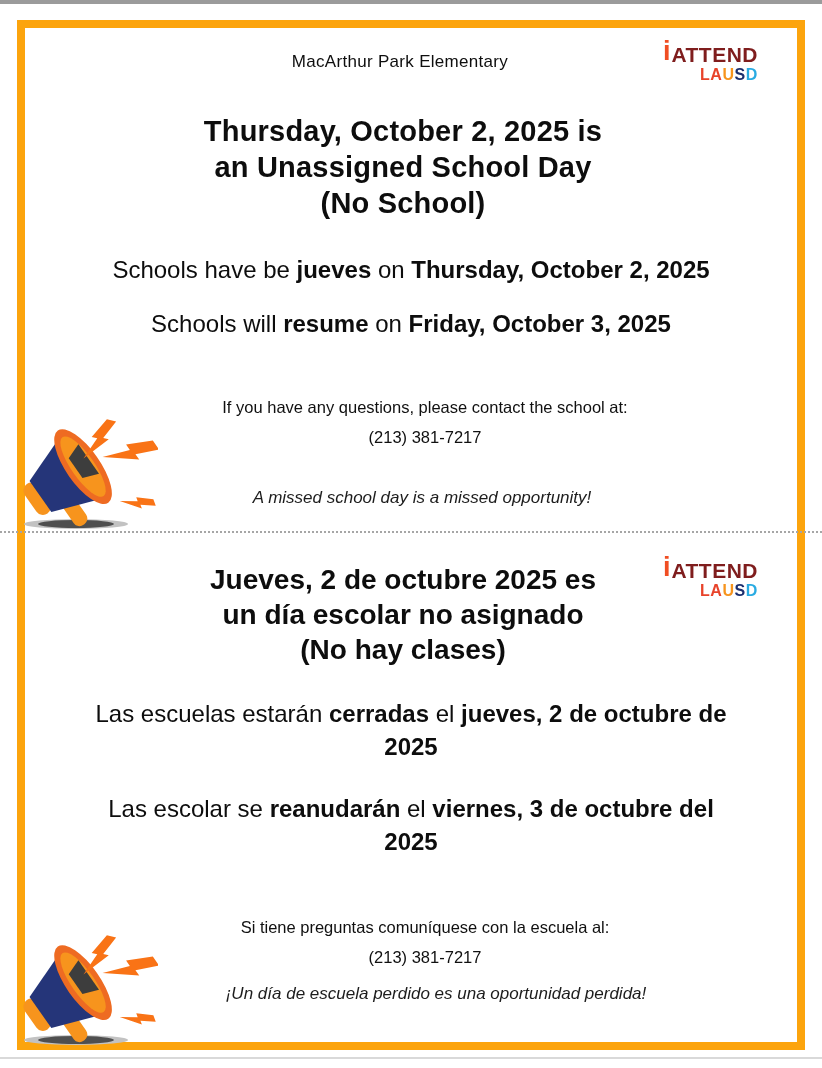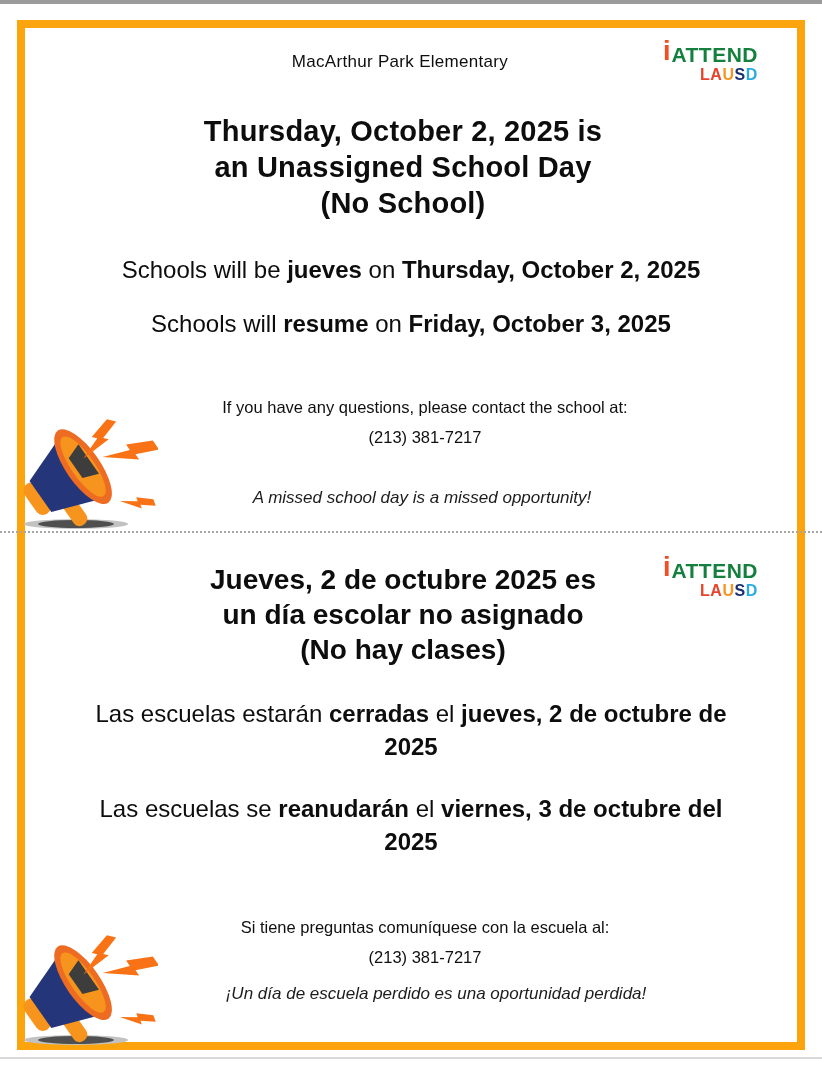--- a/index.html
+++ b/index.html
@@ -19,21 +19,21 @@
   .divider     { left:0; top:531px; width:822px; border-top:2px dotted #A6A6A6; }
 
   .school-name { left:0; right:0; top:52px; text-align:center; font-size:17px;
                  letter-spacing:.3px; transform:translateX(-11px); color:#0e0e0e; }
 
   .logo { display:flex; flex-direction:column; align-items:flex-end; line-height:1; }
   .logo-en { top:38px;  right:64px; }
   .logo-es { top:554px; right:64px; }
   .logo-row { display:flex; align-items:flex-end; }
   .logo-i      { color:#F04E23; font-weight:700; font-size:27px; margin-right:1px; }
-  .logo-attend { color:#15803d; font-weight:700; font-size:21px; letter-spacing:.5px; }
+  .logo-attend { color:#7f1d1d; font-weight:700; font-size:21px; letter-spacing:.5px; }
   .logo-lausd  { font-size:16px; font-weight:700; letter-spacing:.6px; margin-top:2px; }
   .c-red    { color:#E8432A; }
   .c-orange { color:#F7941D; }
   .c-navy   { color:#1B2E6E; }
   .c-blue   { color:#29ABE2; }
 
   .title { left:0; right:0; text-align:center; font-weight:700; color:#0d0d0d;
            transform:translateX(-8px); }
   .en-title { top:113px; font-size:29px; line-height:36px; letter-spacing:.2px; }
   .es-title { top:562px; font-size:28px; line-height:35px; }
@@ -76,21 +76,21 @@
     <span class="c-red">L</span><span class="c-red">A</span><span class="c-orange">U</span><span class="c-navy">S</span><span class="c-blue">D</span>
   </div>
 </div>
 
 <h1 class="abs title en-title">
   <div>Thursday, October 2, 2025 is</div>
   <div>an Unassigned School Day</div>
   <div>(No School)</div>
 </h1>
 
-<p class="abs body-line" id="en-closed"><span>Schools will be </span><b>jueves</b><span> on </span><b>Thursday, October 2, 2025</b></p>
+<p class="abs body-line" id="en-closed"><span>Schools have be </span><b>jueves</b><span> on </span><b>Thursday, October 2, 2025</b></p>
 
 <p class="abs body-line" id="en-resume"><span>Schools will </span><b>resume</b><span> on </span><b>Friday, October 3, 2025</b></p>
 
 <div class="abs contact" id="en-contact">
   <div>If you have any questions, please contact the school at:</div>
   <div>(213) 381-7217</div>
 </div>
 
 <p class="abs quote" id="en-quote">A missed school day is a missed opportunity!</p>
 
@@ -131,21 +131,21 @@
 </div>
 
 <h1 class="abs title es-title">
   <div>Jueves, 2 de octubre 2025 es</div>
   <div>un día escolar no asignado</div>
   <div>(No hay clases)</div>
 </h1>
 
 <p class="abs es-body" id="es-closed"><span>Las escuelas estarán </span><b>cerradas</b><span> el </span><b>jueves, 2 de octubre de 2025</b></p>
 
-<p class="abs es-body" id="es-resume"><span>Las escuelas se </span><b>reanudarán</b><span> el </span><b>viernes, 3 de octubre del 2025</b></p>
+<p class="abs es-body" id="es-resume"><span>Las escolar se </span><b>reanudarán</b><span> el </span><b>viernes, 3 de octubre del 2025</b></p>
 
 <div class="abs contact" id="es-contact">
   <div>Si tiene preguntas comuníquese con la escuela al:</div>
   <div>(213) 381-7217</div>
 </div>
 
 <p class="abs quote" id="es-quote">¡Un día de escuela perdido es una oportunidad perdida!</p>
 
 <svg class="abs megaphone" id="megaphone-es" viewBox="0 0 142 120" xmlns="http://www.w3.org/2000/svg">
   <ellipse cx="60" cy="112" rx="52" ry="5" fill="#C2C2C2"></ellipse>

